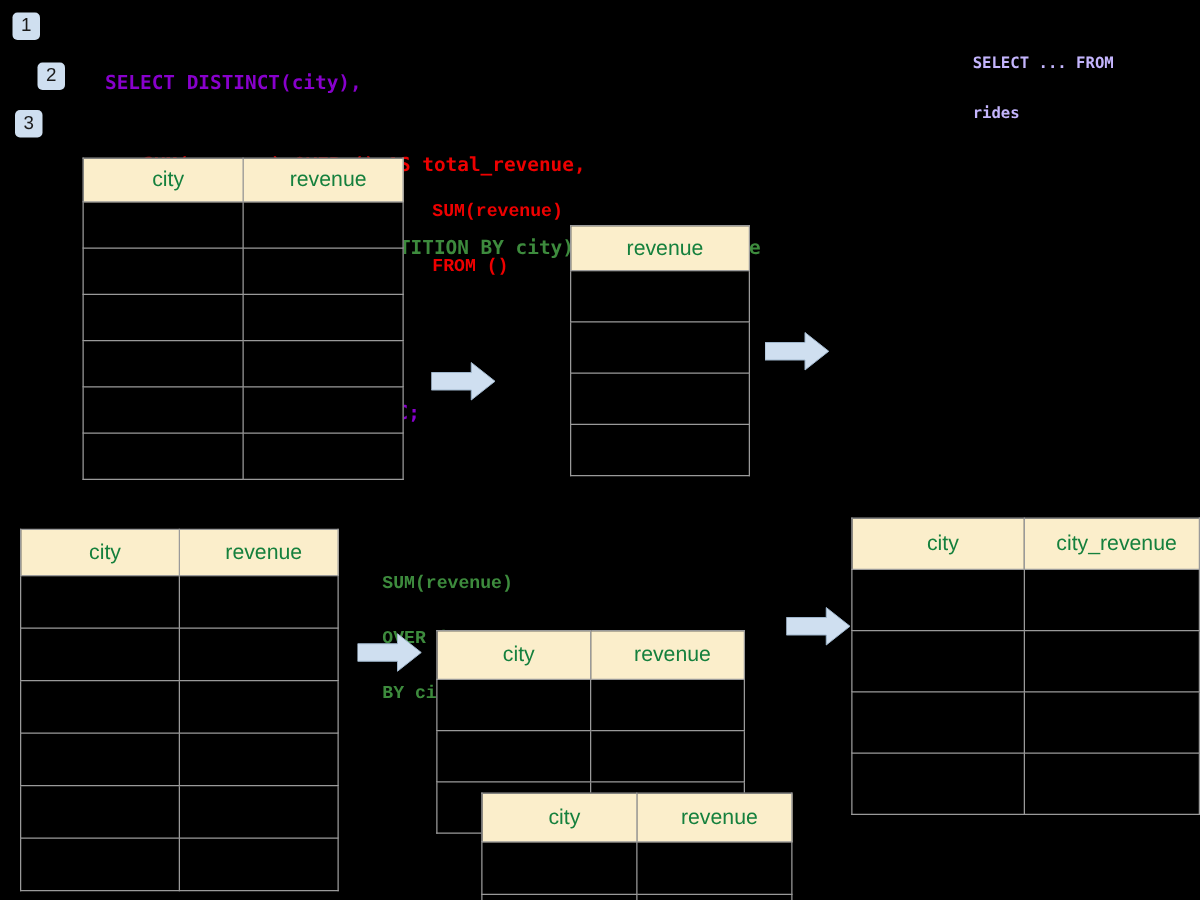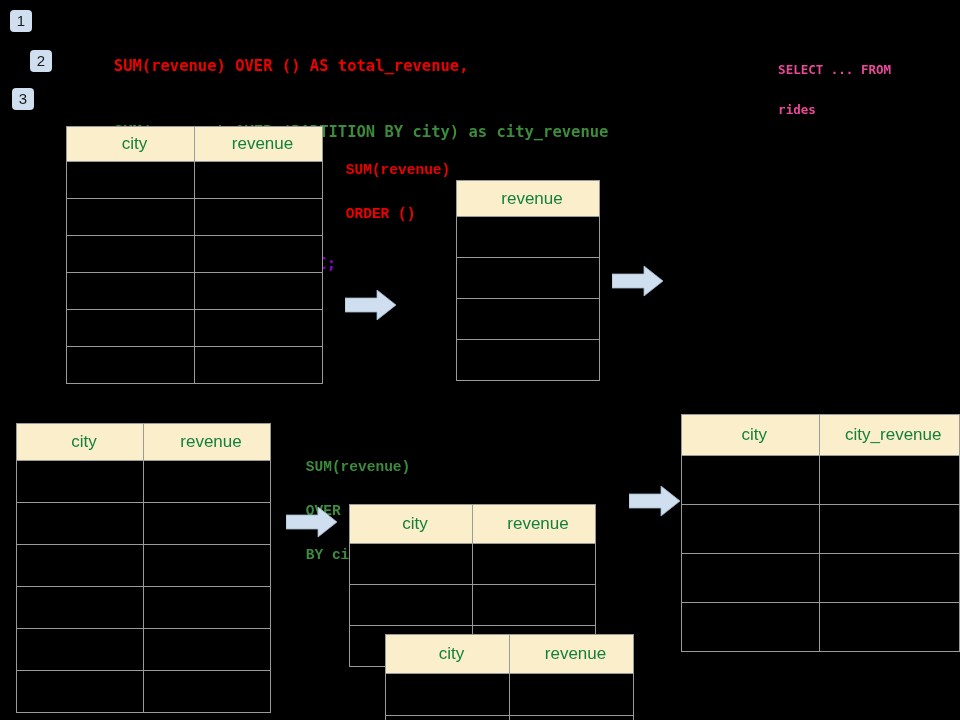--- a/index.html
+++ b/index.html
@@ -47,24 +47,24 @@
     font-size: 15.5px;
     line-height: 22px;
   }
   #sql-block .l-purple { color: #8800cc; display: block; }
   #sql-block .l-red    { color: #ee0000; display: block; }
   #sql-block .l-green  { color: #3d8b3d; display: block; }
   #sql-block .ind      { padding-left: 3.2ch; }
 
   #sql-aside {
     left: 748px;
-    top: 40px;
+    top: 20px;
     font-size: 12.5px;
     line-height: 20px;
-    color: #ec4899;
+    color: #c4b5fd;
   }
 
   .note {
     position: absolute;
     font-family: Liberation Mono, monospace;
     font-weight: bold;
     font-size: 14.5px;
     line-height: 22px;
     white-space: pre;
   }
@@ -138,34 +138,35 @@
 </head>
 <body>
 
 <div id="stage">
 
   <div class="badge badge-1">1</div>
   <div class="badge badge-2">2</div>
   <div class="badge badge-3">3</div>
 
   <div class="code" id="sql-block">
+    <span class="l-purple">SELECT DISTINCT(city),</span>
     <span class="l-red ind">SUM(revenue) OVER () AS total_revenue,</span>
     <span class="l-green ind">SUM(revenue) OVER (PARTITION BY city) as city_revenue</span>
     <span class="l-purple">FROM rides</span>
     <span class="l-purple">ORDER by city_revenue DESC;</span>
   </div>
 
   <div class="code" id="sql-aside">
     <span>SELECT ... FROM</span><br>
     <span>rides</span>
   </div>
 
   <div class="note" id="note-total">
     <span>SUM(revenue)</span><br>
-    <span>ORDER ()</span>
+    <span>FROM ()</span>
   </div>
 
   <div class="note" id="note-part">
     <span>SUM(revenue)</span><br>
     <span>OVER (PARTITION</span><br>
     <span>BY city)</span>
   </div>
 
   <table class="tbl" id="tbl-src-top">
     <tbody>

